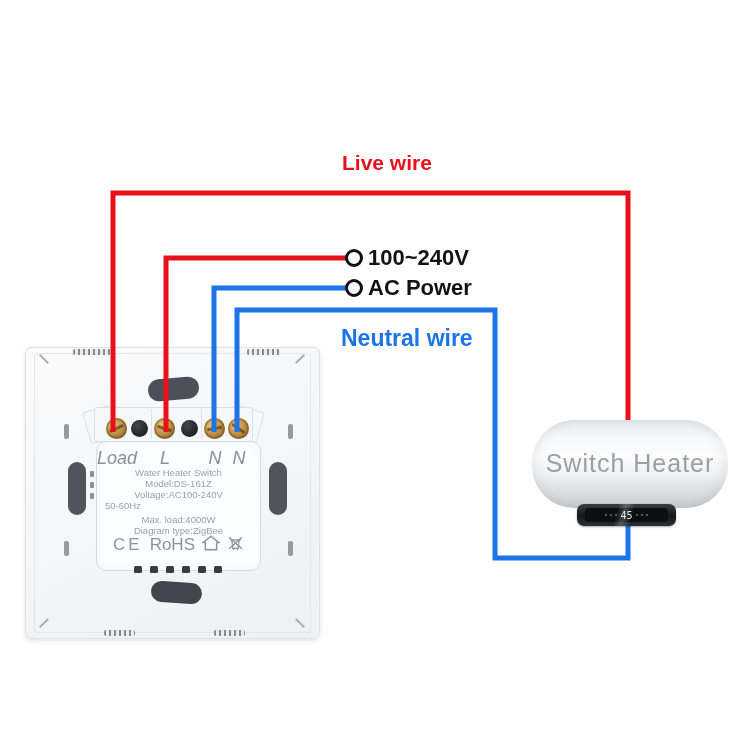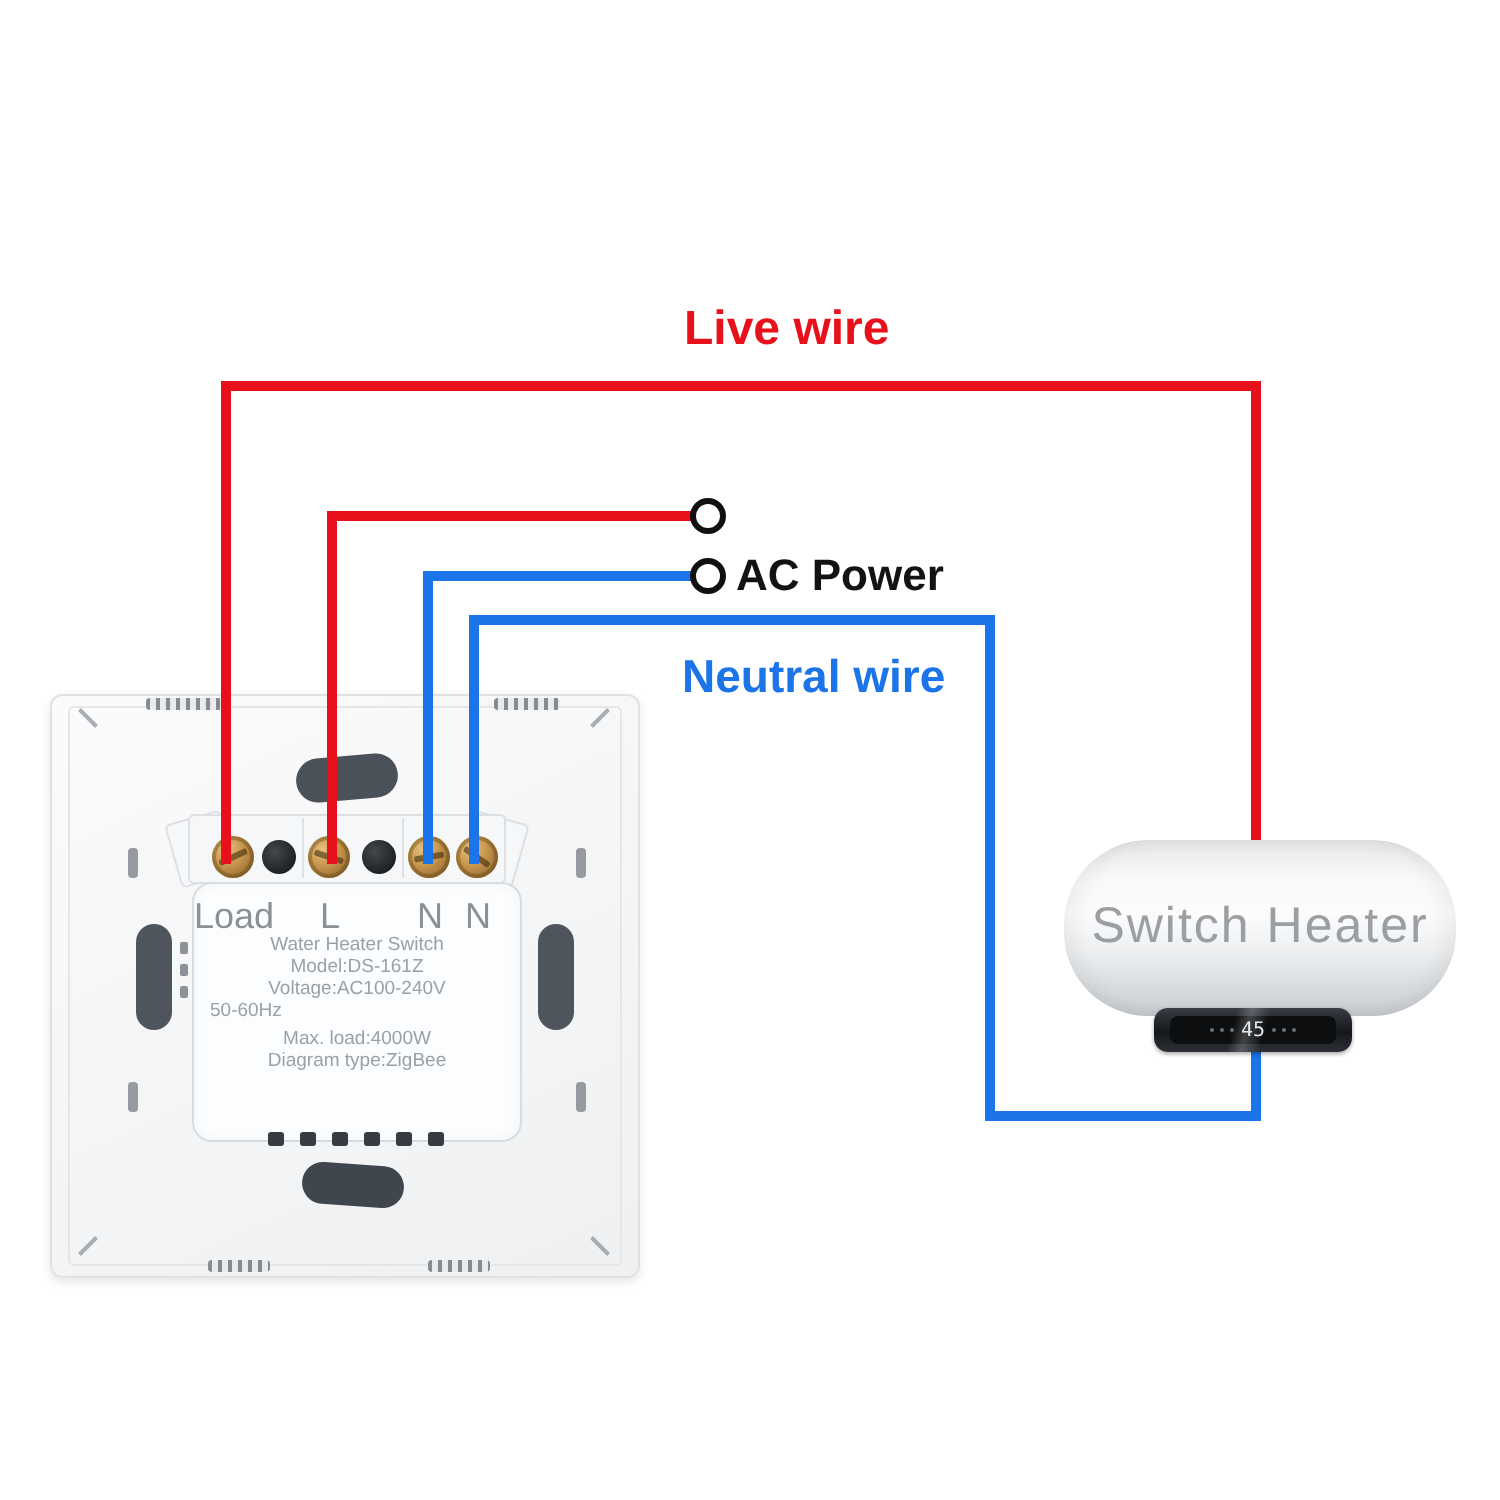--- a/index.html
+++ b/index.html
@@ -4,21 +4,21 @@
 <style>
   html,body{margin:0;padding:0;background:#ffffff;}
   #stage{position:relative;width:750px;height:750px;background:#ffffff;overflow:hidden;
          font-family:"Liberation Sans","DejaVu Sans",sans-serif;}
   .abs{position:absolute;}
 
   
   #title{left:0;right:0;top:33px;text-align:center;font-size:46px;font-weight:bold;
          letter-spacing:-1px;color:#161616;}
   .lbl{font-weight:bold;white-space:nowrap;}
-  #lbl-live{left:342px;top:151px;font-size:24px;color:#e8111b;}
+  #lbl-live{left:342px;top:151px;font-size:21px;color:#e8111b;}
   #lbl-neutral{left:341px;top:325px;font-size:23px;color:#1b74e8;}
   #lbl-volt{left:368px;top:245px;font-size:22px;color:#131313;}
   #lbl-acpower{left:368px;top:275px;font-size:22px;color:#131313;}
   .term-dot{width:12px;height:12px;border:3px solid #101010;border-radius:50%;background:#fff;z-index:5;}
 
   
   #wires{left:0;top:0;z-index:2;}
 
   
   #plate{left:25px;top:347px;width:293px;height:290px;border-radius:6px;z-index:1;
@@ -36,21 +36,21 @@
   .seam{width:1px;background:#dfe2e5;}
   .screw-gold{width:21px;height:21px;border-radius:50%;
         background:radial-gradient(circle at 35% 32%,#e7c17d 0%,#c3924a 45%,#7a5a24 100%);
         box-shadow:inset 0 0 0 2px rgba(90,60,15,.35);}
   .screw-gold i{position:absolute;left:3px;top:9px;width:15px;height:2.5px;
         background:rgba(55,35,8,.55);border-radius:1px;display:block;}
   .screw-black{width:17px;height:17px;border-radius:50%;
         background:radial-gradient(circle at 38% 35%,#44484d 0%,#26292d 55%,#121416 100%);}
   #module{left:70px;top:93px;width:163px;height:128px;background:#fcfdfe;
           border:1px solid #d9dcdf;border-radius:10px;box-shadow:inset 0 0 6px rgba(120,130,140,.08);}
-  .term-lbl{top:6px;font-size:18px;color:#8a9096;text-align:center;width:44px;}
+  .term-lbl{top:6px;font-size:18px;color:#8a9096;text-align:center;width:44px;font-style:italic;}
   #specs{left:8px;top:25px;width:147px;font-size:9.5px;line-height:11px;color:#9aa0a6;text-align:center;}
   #specs .right{text-align:left;padding-right:16px;}
   #specs .gap{margin-top:3px;}
   #cert-row{left:0;top:93px;width:163px;height:20px;display:flex;align-items:center;
             justify-content:center;gap:7px;color:#8d939a;}
   #cert-row .ce{font-size:17px;letter-spacing:3px;}
   #cert-row .rohs{font-size:17px;letter-spacing:0px;}
   #vents{left:37px;top:124px;display:flex;gap:8px;}
   #vents div{width:8px;height:7px;background:#363c42;border-radius:1.5px;}
 
@@ -77,20 +77,21 @@
 
 
   <svg id="wires" class="abs" width="750" height="750" viewBox="0 0 750 750">
     <polyline points="113,432 113,193 628,193 628,424" fill="none" stroke-width="5" stroke="#e8111b"></polyline>
     <polyline points="166,432 166,258 347,258" fill="none" stroke-width="5" stroke="#e8111b"></polyline>
     <polyline points="214,432 214,288 347,288" fill="none" stroke-width="5" stroke="#1b74e8"></polyline>
     <polyline points="237,432 237,310 495,310 495,558 628,558 628,523" fill="none" stroke-width="5" stroke="#1b74e8"></polyline>
   </svg>
 
   <div id="lbl-live" class="abs lbl">Live wire</div>
+  <div id="lbl-volt" class="abs lbl">100~240V</div>
   <div id="lbl-neutral" class="abs lbl">Neutral wire</div>
   <div id="lbl-acpower" class="abs lbl">AC Power</div>
   <div class="abs term-dot" style="left:345px;top:249px;"></div>
   <div class="abs term-dot" style="left:345px;top:279px;"></div>
 
   <div id="plate" class="abs">
     <div id="inner-frame" class="abs"></div>
 
     <div class="abs hatch" style="left:47px;top:1px;width:38px;"></div>
     <div class="abs hatch" style="left:221px;top:1px;width:33px;"></div>
@@ -148,20 +149,35 @@
 
       <div id="specs" class="abs">
         <div>Water Heater Switch</div>
         <div>Model:DS-161Z</div>
         <div>Voltage:AC100-240V</div>
         <div class="right">50-60Hz</div>
         <div class="gap">Max. load:4000W</div>
         <div>Diagram type:ZigBee</div>
       </div>
 
+      <div id="cert-row" class="abs">
+        <span class="ce">CE</span>
+        <span class="rohs">RoHS</span>
+        <span>
+          <svg width="18" height="16" viewBox="0 0 16 14">
+              <path d="M8 1 L15 6.5 L13 6.5 L13 13 L3 13 L3 6.5 L1 6.5 Z" fill="none" stroke="#8d939a" stroke-width="1.3"></path>
+            </svg>
+        </span>
+        <span>
+          <svg width="17" height="16" viewBox="0 0 16 14">
+            <path d="M4.5 4 L11.5 4 L10.5 12 L5.5 12 Z M3 4 L13 4 M6 12.5 L6 13.5 M10 12.5 L10 13.5" fill="none" stroke="#8d939a" stroke-width="1.2"></path>
+            <path d="M2 1.5 L14 12.5 M14 1.5 L2 12.5" stroke="#8d939a" stroke-width="1.2"></path>
+          </svg>
+        </span>
+      </div>
 
       <div id="vents" class="abs">
         <div></div>
           <div></div>
           <div></div>
           <div></div>
           <div></div>
           <div></div>
       </div>
     </div>

